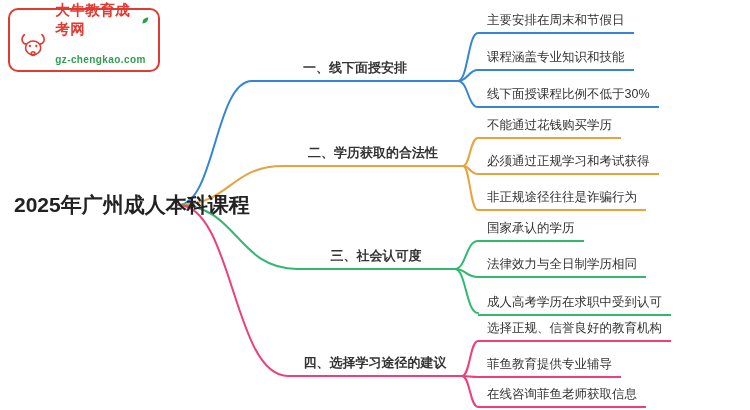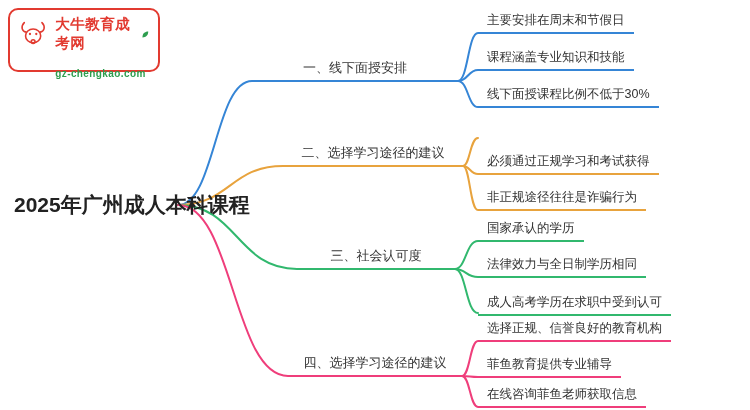--- a/index.html
+++ b/index.html
@@ -17,29 +17,29 @@
 
   .node{
     position:absolute;box-sizing:border-box;white-space:nowrap;
     color:#333;font-size:12.5px;line-height:18px;
     padding:0 9px 3px 9px;border-bottom:2px solid transparent;
   }
   .root{
     font-size:21px;font-weight:bold;color:#222;line-height:20px;
     padding:0 2px;border-bottom:none;
   }
-  .branch{font-weight:normal;font-size:13px;text-align:center;color:#333;}
+  .branch{font-weight:bold;font-size:13px;text-align:center;color:#333;}
   .b0{border-bottom-color:var(--branch-0,#3585d6);}
   .b1{border-bottom-color:var(--branch-1,#e8a33d);}
   .b2{border-bottom-color:var(--branch-2,#31b86e);}
   .b3{border-bottom-color:var(--branch-3,#ef3e7b);}
 
   .logo{
     position:absolute;left:8px;top:8px;width:152px;height:64px;
-    box-sizing:border-box;display:flex;align-items:flex-start;gap:7px;
+    box-sizing:border-box;display:flex;align-items:flex-end;gap:7px;
     padding:5px 8px;border:2px solid var(--logo-border,#e23a30);
     border-radius:10px;background:#fff;
   }
   .logo-text{display:flex;flex-direction:column;justify-content:center;}
   .logo-title-row{display:flex;align-items:center;gap:3px;}
   .logo-title{
     font-size:14.5px;font-weight:bold;letter-spacing:0.5px;
     color:var(--logo-red,#e23a30);
   }
   .logo-url{
@@ -94,28 +94,29 @@
           <path d="M20 4 C10 4 4 10 4 20 C14 20 20 14 20 4 Z" fill="var(--logo-green,#2e9e4f)"></path>
         </svg>
       </div>
       <div class="logo-url">gz-chengkao.com</div>
     </div>
   </div>
 
   <div class="node root" style="left:12px;top:195px">2025年广州成人本科课程</div>
 
   <div class="node branch b0" style="left:252px;top:59px;min-width:206px">一、线下面授安排</div>
-  <div class="node branch b1" style="left:283px;top:144px;min-width:180px">二、选择学习途径的建议</div>
+  <div class="node branch b1" style="left:283px;top:144px;min-width:180px">二、学历获取的合法性</div>
   <div class="node branch b2" style="left:297px;top:247px;min-width:158px">三、社会认可度</div>
   <div class="node b0" style="left:478px;top:11px">主要安排在周末和节假日</div>
 
   <div class="node branch b3" style="left:288px;top:354px;min-width:174px">四、选择学习途径的建议</div>
   <div class="node b0" style="left:478px;top:48px">课程涵盖专业知识和技能</div>
   <div class="node b0" style="left:478px;top:85px">线下面授课程比例不低于30%</div>
 
+  <div class="node b1" style="left:478px;top:116px">不能通过花钱购买学历</div>
   <div class="node b1" style="left:478px;top:152px">必须通过正规学习和考试获得</div>
   <div class="node b2" style="left:478px;top:219px">国家承认的学历</div>
 
   <div class="node b1" style="left:478px;top:188px">非正规途径往往是诈骗行为</div>
   <div class="node b2" style="left:478px;top:255px">法律效力与全日制学历相同</div>
   <div class="node b2" style="left:478px;top:293px">成人高考学历在求职中受到认可</div>
 
   <div class="node b3" style="left:478px;top:319px">选择正规、信誉良好的教育机构</div>
   <div class="node b3" style="left:478px;top:355px">菲鱼教育提供专业辅导</div>
   <div class="node b3" style="left:478px;top:385px">在线咨询菲鱼老师获取信息</div>

